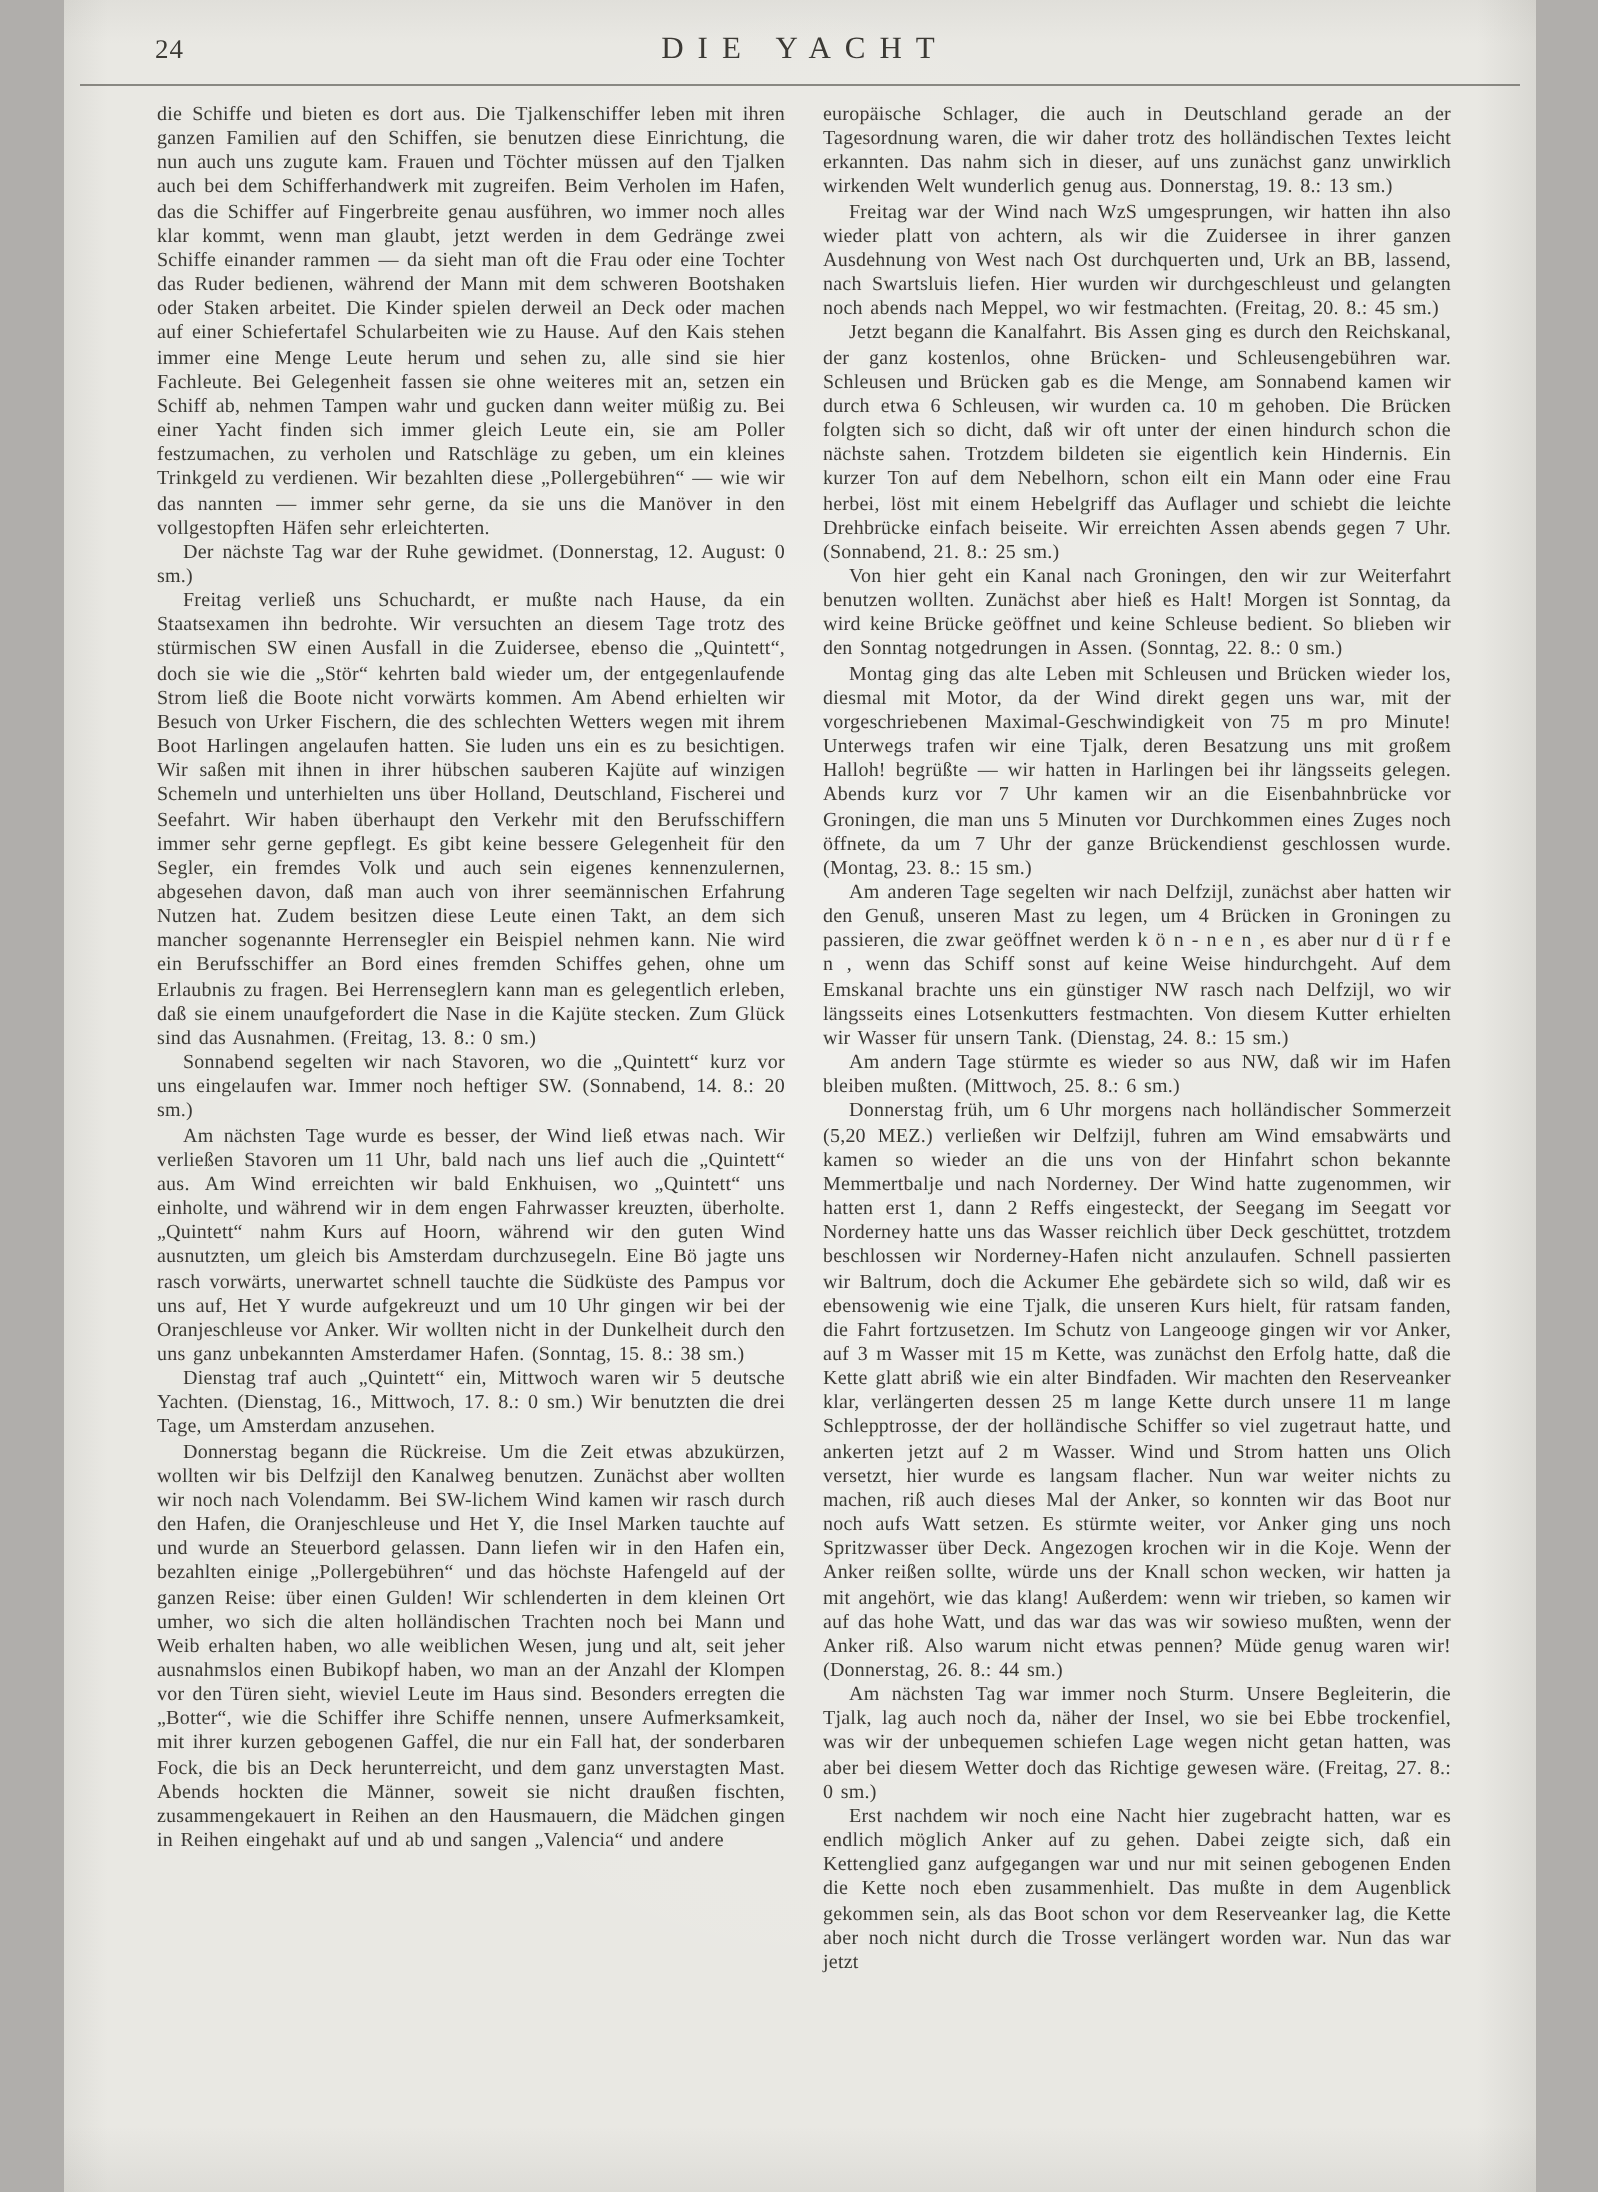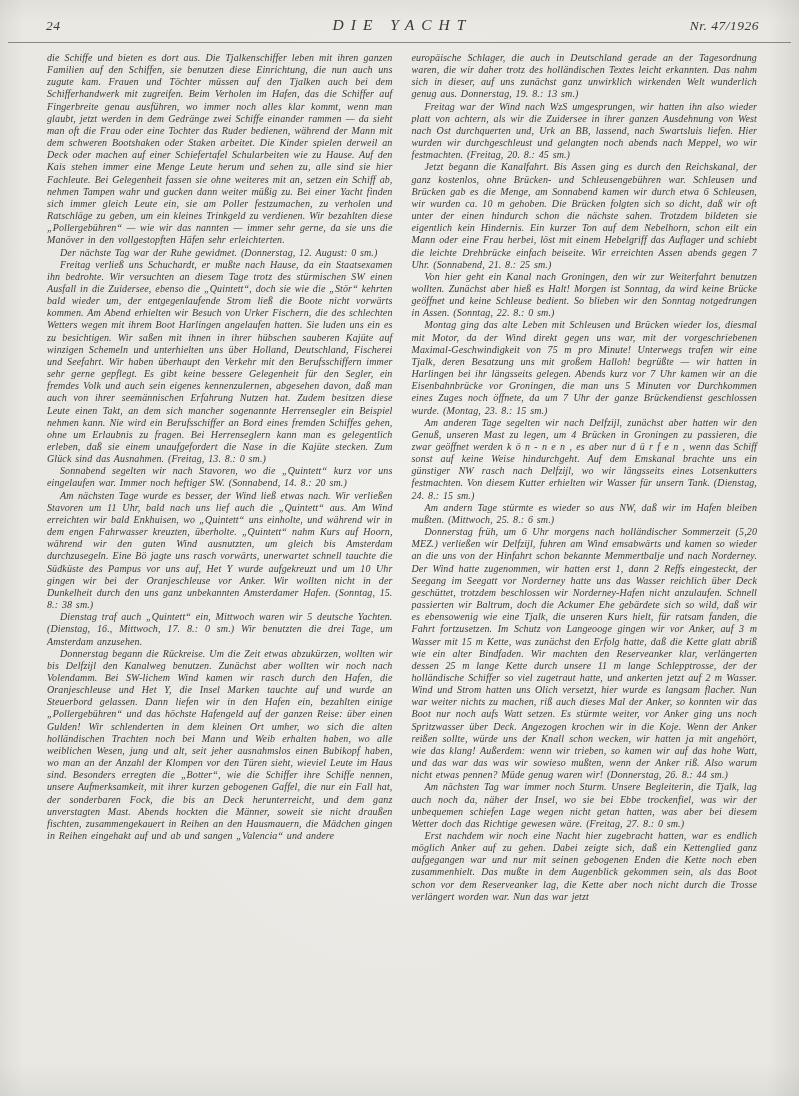--- a/index.html
+++ b/index.html
@@ -1,29 +1,28 @@
 <!DOCTYPE html>
 <html><head>
 <meta charset="utf-8">
 <style>
   html,body{margin:0;padding:0;}
   body{background:#b0aeab;}
   .page{
     position:relative;
-    width:799px;height:1096px;
+    width:736px;height:1096px;
     margin:0 auto;
     background:#e9e8e3;
     background-image:
       radial-gradient(ellipse at 50% 45%, rgba(255,255,255,0.35) 0%, rgba(255,255,255,0) 60%),
       linear-gradient(to right, rgba(120,118,112,0.10) 0%, rgba(120,118,112,0) 3%, rgba(120,118,112,0) 96%, rgba(120,118,112,0.14) 100%),
       linear-gradient(to bottom, rgba(120,118,112,0.08) 0%, rgba(120,118,112,0) 2%, rgba(120,118,112,0) 97%, rgba(120,118,112,0.10) 100%);
     overflow:hidden;
     font-family:"Liberation Serif","DejaVu Serif",serif;
     color:#3c3a35;
-    font-style:italic;
   }
   .masthead{
     display:grid;
     grid-template-columns:1fr auto 1fr;
     align-items:baseline;
     padding:16px 40px 4px 46px;
   }
   .page-num{font-size:13.5px;letter-spacing:0.5px;}
   .mag-title{
     font-size:15.5px;
@@ -67,21 +66,20 @@
   }
 </style>
 </head>
 <body>
 
 <div class="page">
 
   <div class="masthead">
     <div class="page-num">24</div>
     <div class="mag-title">DIE YACHT</div>
-    <div class="issue-num">Nr. 47/1926</div>
   </div>
 
   <hr class="head-rule">
 
   <div class="body-cols">
     <div class="col">
         <p class="para">die Schiffe und bieten es dort aus.  Die Tjalkenschiffer leben mit ihren ganzen Familien auf den Schiffen, sie benutzen diese Einrichtung, die nun auch uns zugute kam.  Frauen und Töchter müssen auf den Tjalken auch bei dem Schifferhandwerk mit zugreifen.  Beim Verholen im Hafen, das die Schiffer auf Fingerbreite genau ausführen, wo immer noch alles klar kommt, wenn man glaubt, jetzt werden in dem Gedränge zwei Schiffe einander rammen — da sieht man oft die Frau oder eine Tochter das Ruder bedienen, während der Mann mit dem schweren Bootshaken oder Staken arbeitet. Die Kinder spielen derweil an Deck oder machen auf einer Schiefertafel Schularbeiten wie zu Hause.  Auf den Kais stehen immer eine Menge Leute herum und sehen zu, alle sind sie hier Fachleute.  Bei Gelegenheit fassen sie ohne weiteres mit an, setzen ein Schiff ab, nehmen Tampen wahr und gucken dann weiter müßig zu.  Bei einer Yacht finden sich immer gleich Leute ein, sie am Poller festzumachen, zu verholen und Ratschläge zu geben, um ein kleines Trinkgeld zu verdienen.  Wir bezahlten diese „Pollergebühren“ — wie wir das nannten — immer sehr gerne, da sie uns die Manöver in den vollgestopften Häfen sehr erleichterten.</p>
         <p class="para indent">Der nächste Tag war der Ruhe gewidmet.  (Donnerstag, 12. August: 0 sm.)</p>
         <p class="para indent">Freitag verließ uns Schuchardt, er mußte nach Hause, da ein Staatsexamen ihn bedrohte.  Wir versuchten an diesem Tage trotz des stürmischen SW einen Ausfall in die Zuidersee, ebenso die „Quintett“, doch sie wie die „Stör“ kehrten bald wieder um, der entgegenlaufende Strom ließ die Boote nicht vorwärts kommen.  Am Abend erhielten wir Besuch von Urker Fischern, die des schlechten Wetters wegen mit ihrem Boot Harlingen angelaufen hatten.  Sie luden uns ein es zu besichtigen.  Wir saßen mit ihnen in ihrer hübschen sauberen Kajüte auf winzigen Schemeln und unterhielten uns über Holland, Deutschland, Fischerei und Seefahrt.  Wir haben überhaupt den Verkehr mit den Berufsschiffern immer sehr gerne gepflegt.  Es gibt keine bessere Gelegenheit für den Segler, ein fremdes Volk und auch sein eigenes kennenzulernen, abgesehen davon, daß man auch von ihrer seemännischen Erfahrung Nutzen hat.  Zudem besitzen diese Leute einen Takt, an dem sich mancher sogenannte Herrensegler ein Beispiel nehmen kann.  Nie wird ein Berufsschiffer an Bord eines fremden Schiffes gehen, ohne um Erlaubnis zu fragen.  Bei Herrenseglern kann man es gelegentlich erleben, daß sie einem unaufgefordert die Nase in die Kajüte stecken. Zum Glück sind das Ausnahmen.  (Freitag, 13. 8.: 0 sm.)</p>
         <p class="para indent">Sonnabend segelten wir nach Stavoren, wo die „Quintett“ kurz vor uns eingelaufen war.  Immer noch heftiger SW. (Sonnabend, 14. 8.: 20 sm.)</p>

